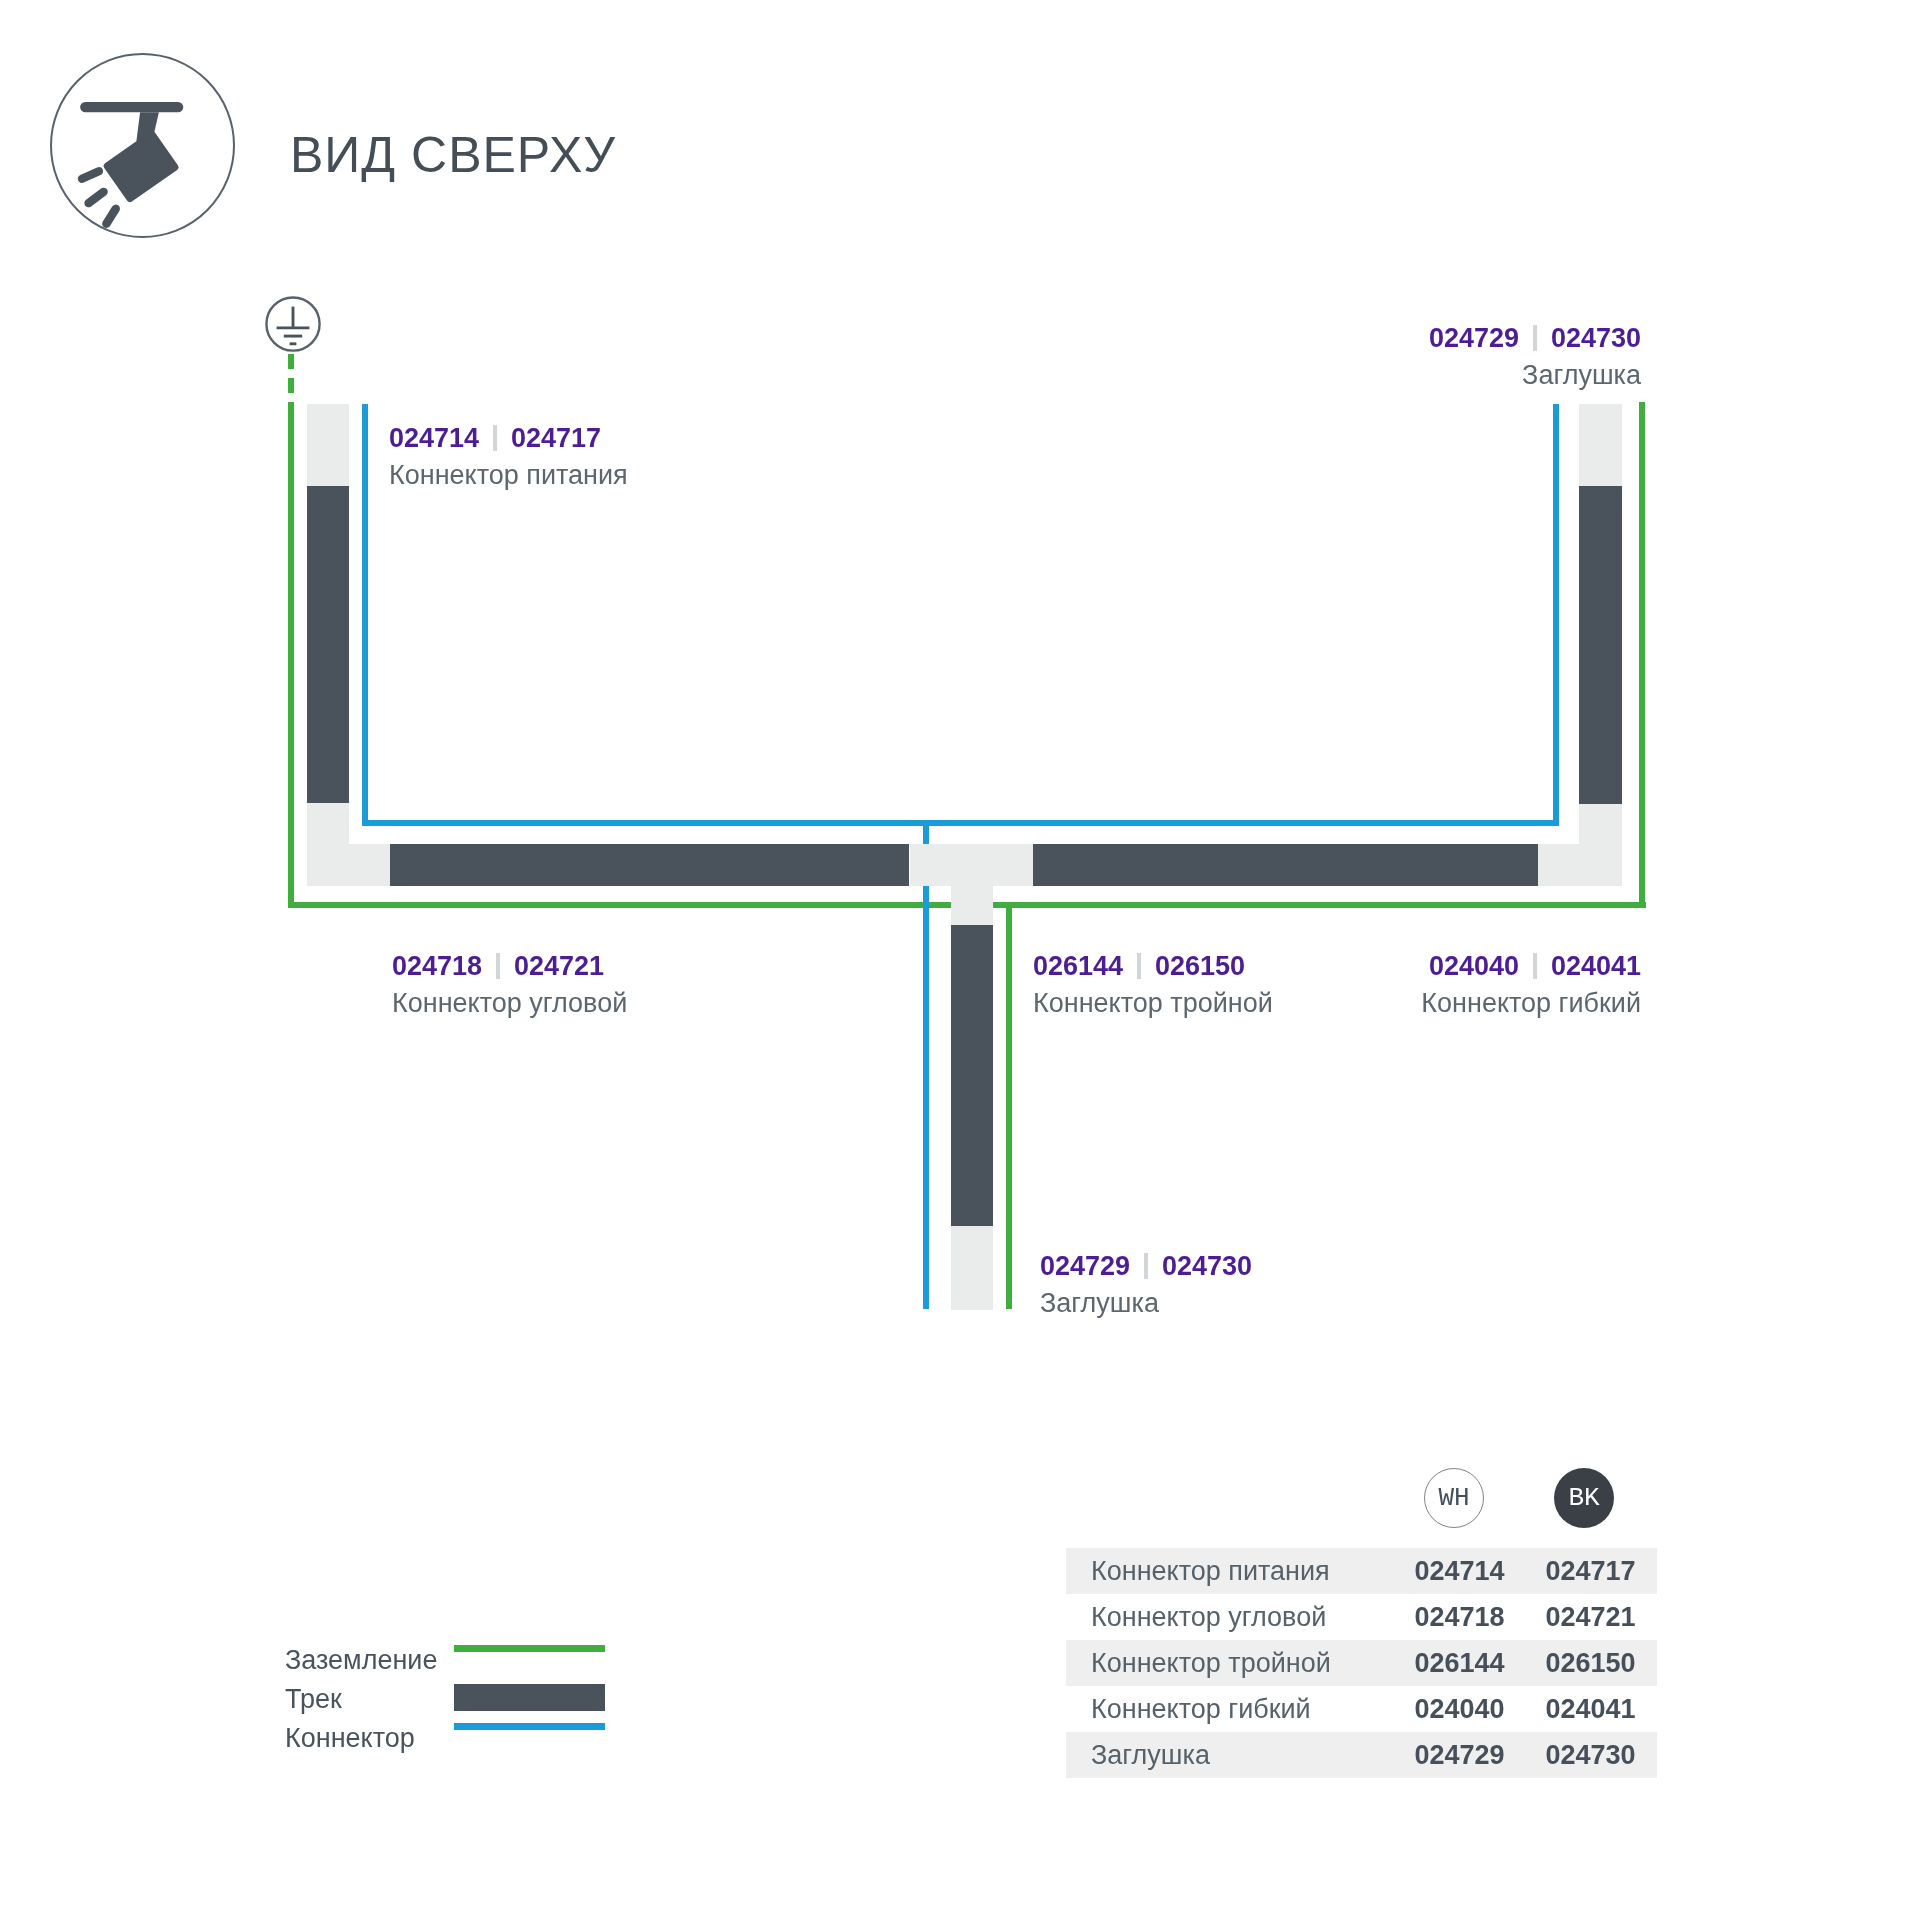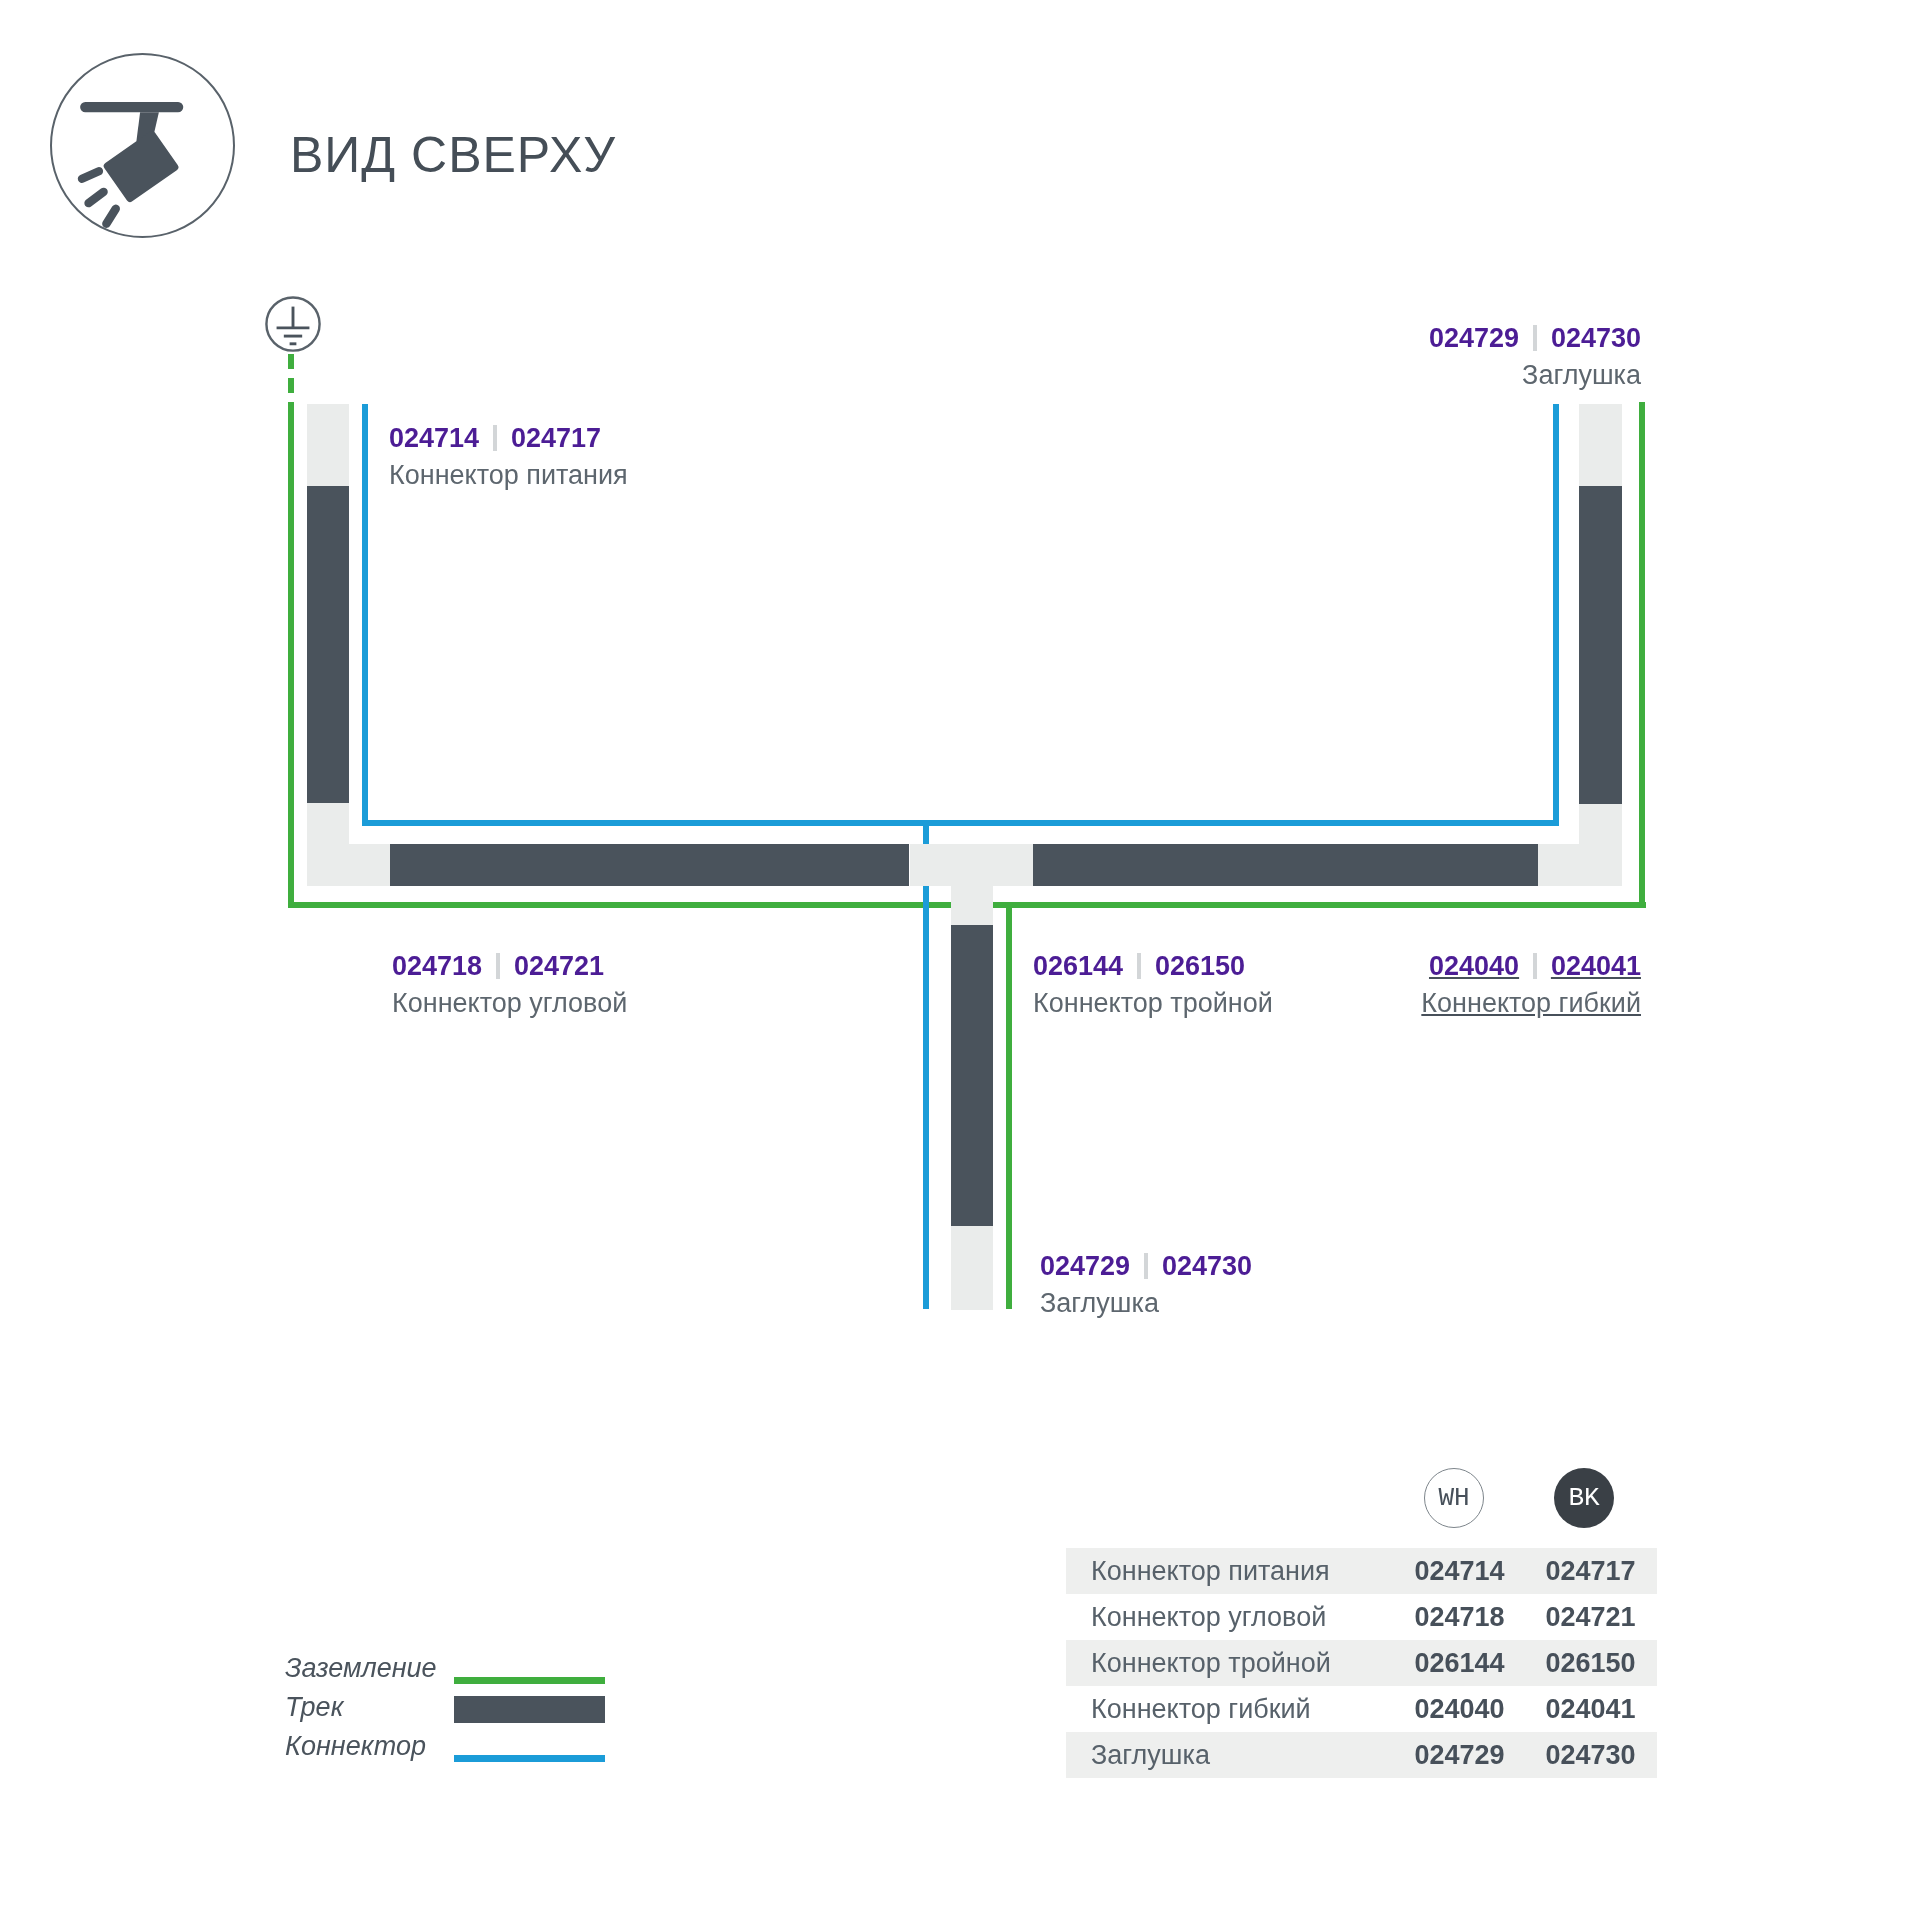--- a/index.html
+++ b/index.html
@@ -30,21 +30,21 @@
   .part-label{position:absolute;z-index:3;white-space:nowrap;}
   .part-label .codes{font-size:27px;font-weight:bold;line-height:33px;color:#4c1d95;}
   .part-label .codes .sep{
     display:inline-block;width:4.8px;height:26px;background:#d3d6d8;
     margin:0 13.5px;vertical-align:-3.9px;
   }
   .part-label .part-name{font-size:27px;line-height:33px;color:#5d666e;margin-top:3.9px;}
   .align-right{text-align:right;}
   
   .legend{position:absolute;left:285px;top:1645px;z-index:3;}
-  .legend-row{display:flex;align-items:flex-end;height:39px;font-style:italic;}
+  .legend-row{display:flex;align-items:flex-start;height:39px;}
   .legend-label{width:169px;font-size:27px;color:#4a535c;}
   .swatch{width:151px;}
   .swatch.ground{height:6.8px;background:#3fae3e;}
   .swatch.track{height:27px;background:#4a535c;}
   .swatch.neutral{height:6.8px;background:#1b9cd8;}
   
   .parts-table{position:absolute;left:1066px;top:1468px;width:591px;z-index:3;}
   .tbl-head{position:relative;height:80px;}
   .col-badge{
     position:absolute;top:0;width:60px;height:60px;border-radius:50%;
@@ -137,21 +137,21 @@
     <div class="part-name">Коннектор угловой</div>
   </div>
 
   <div class="part-label" style="left:1033px;top:950px;">
     <div class="codes">
       <span>026144</span><span class="sep"></span><span>026150</span>
     </div>
     <div class="part-name">Коннектор тройной</div>
   </div>
 
-  <div class="part-label align-right" style="right:290px;top:950px;text-decoration:underline;">
+  <div class="part-label align-right" style="right:290px;top:950px;">
     <div class="codes">
       <span>024040</span><span class="sep"></span><span>024041</span>
     </div>
     <div class="part-name">Коннектор гибкий</div>
   </div>
 
   <div class="part-label" style="left:1040px;top:1250px;">
     <div class="codes">
       <span>024729</span><span class="sep"></span><span>024730</span>
     </div>

